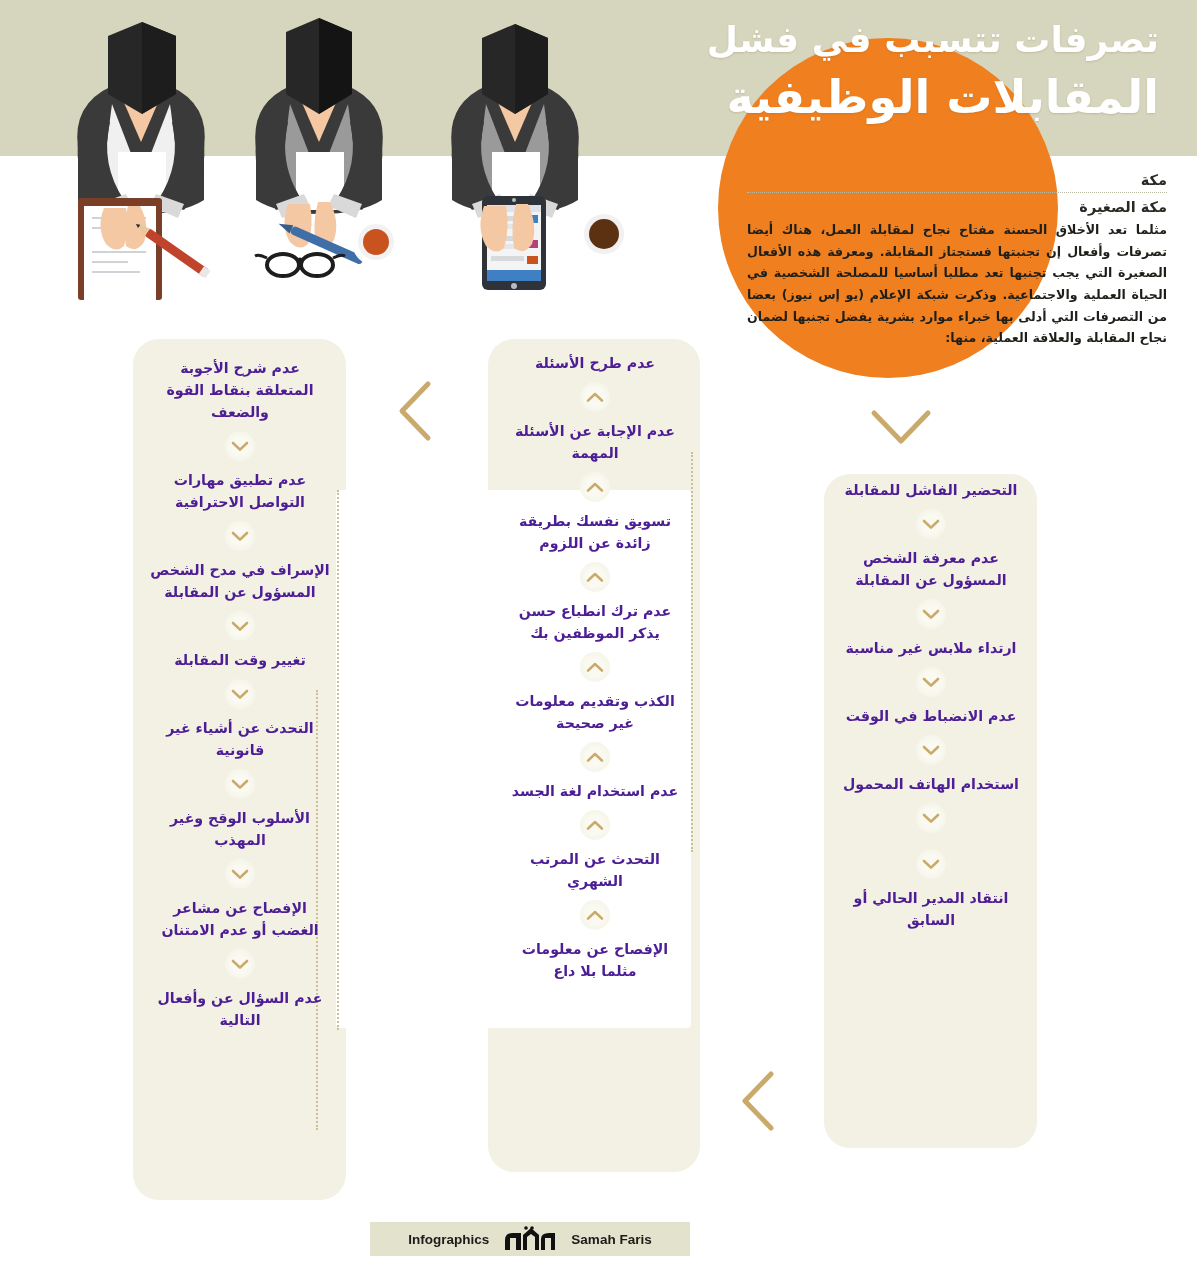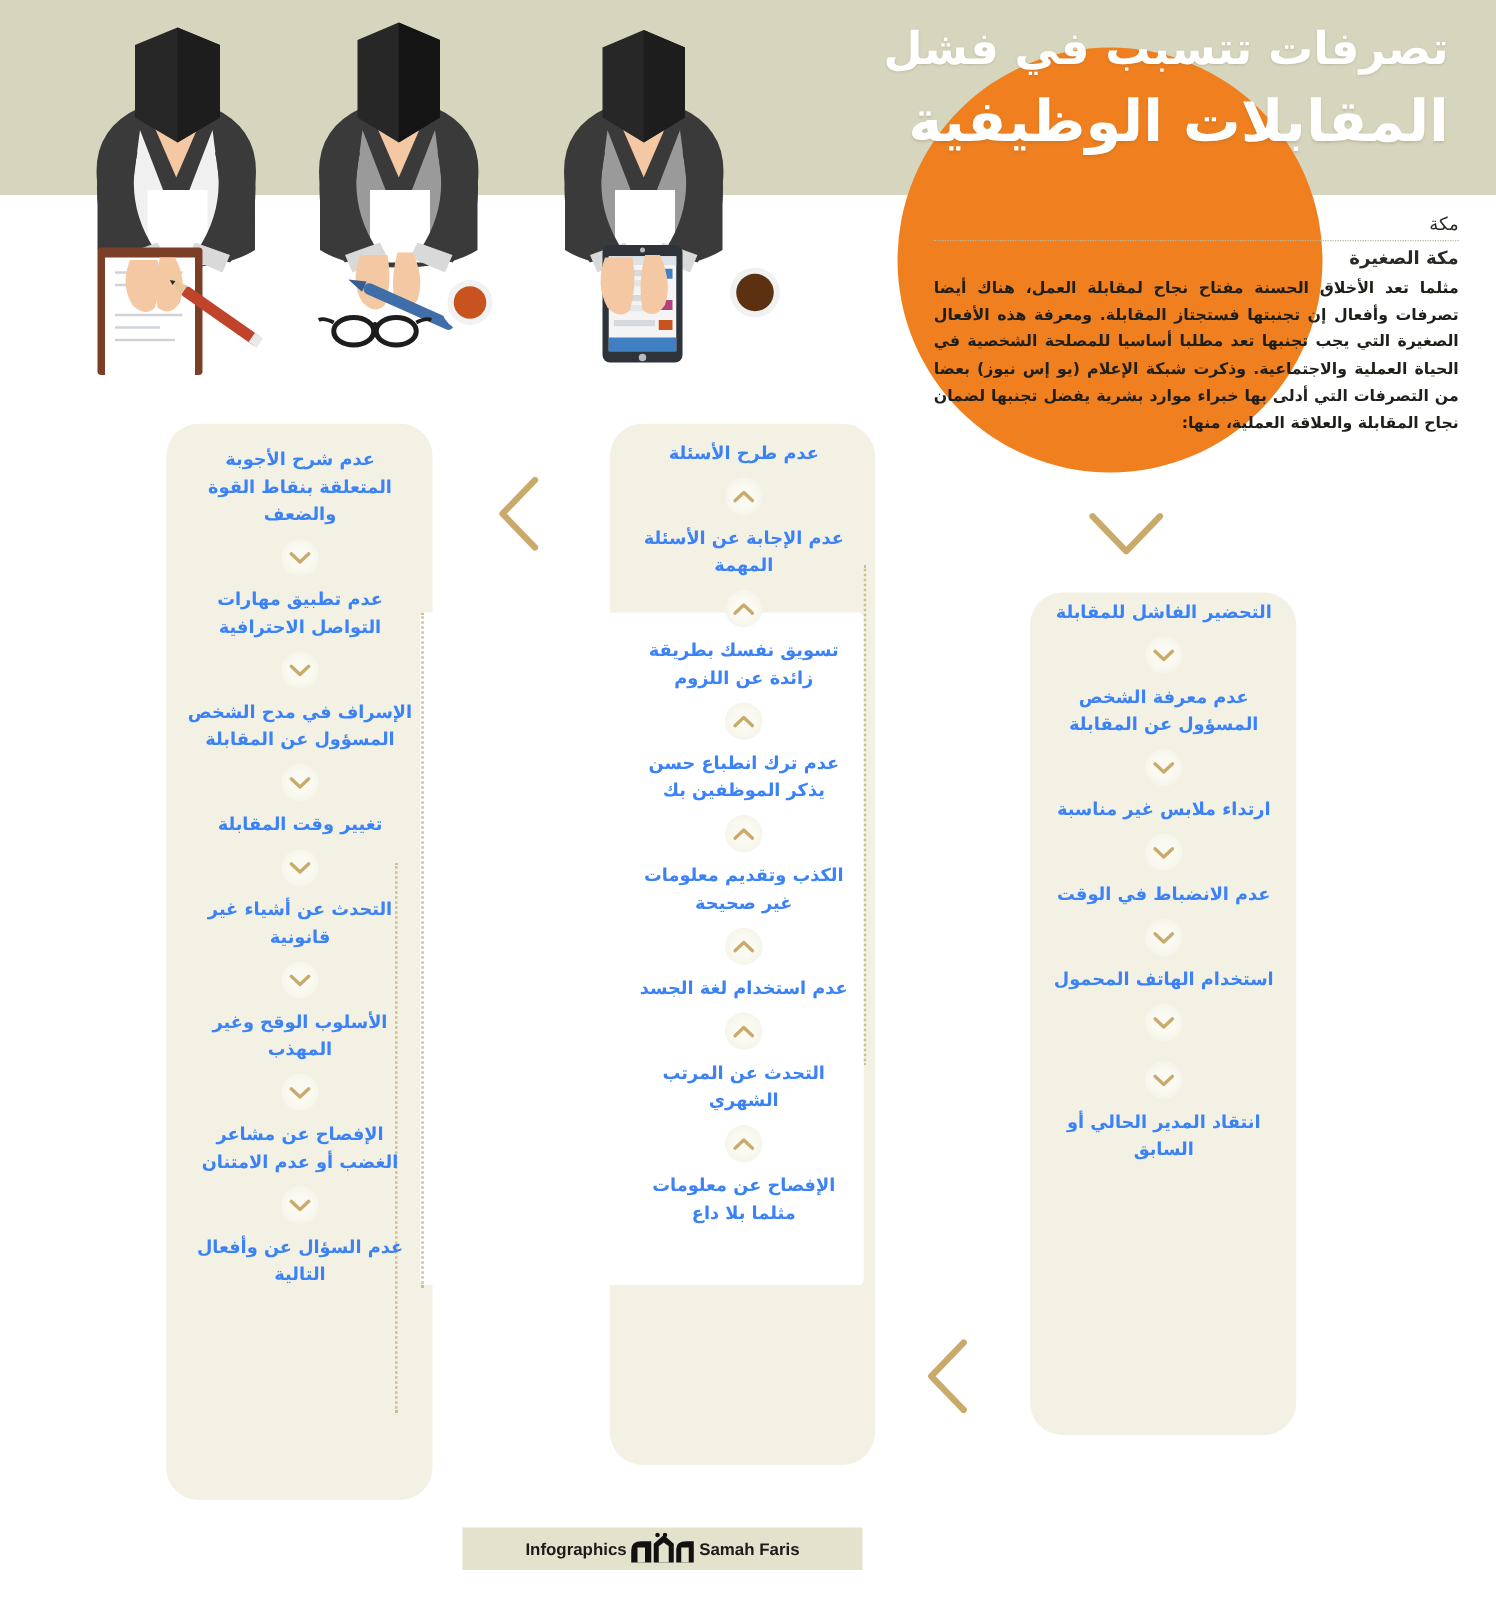--- a/index.html
+++ b/index.html
@@ -61,21 +61,21 @@
     position: absolute;
     right: 30px; top: 172px;
     width: 420px;
     text-align: right;
     z-index: 7;
     direction: rtl;
   }
   .intro-kicker {
     font-size: 14.5px;
     color: #2a2a24;
-    font-weight: normal;
+    font-weight: bold;
     padding-bottom: 4px;
     border-bottom: 1px dotted #b9b8a2;
     margin-bottom: 6px;
   }
   .intro-dateline {
     font-size: 14.5px;
     color: #2a2a24;
     font-weight: bold;
     margin-bottom: 4px;
   }
@@ -133,21 +133,21 @@
     direction: rtl;
   }
   .col-left  { left: 140px; top: 357px; width: 200px; }
   .col-mid   { left: 495px; top: 352px; width: 200px; }
   .col-right { left: 831px; top: 479px; width: 200px; }
 
   .item-label {
     font-size: 14.2px;
     line-height: 1.55;
     font-weight: bold;
-    color: #3b82f6;
+    color: #4c1d95;
     padding: 0 10px;
   }
 
   .sep {
     display: flex;
     align-items: center;
     justify-content: center;
     height: 46px;
   }
   .sep-badge {
@@ -162,20 +162,21 @@
 
   
   .credit {
     position: absolute;
     left: 370px; top: 1222px;
     width: 320px; height: 34px;
     background: #e3e2cc;
     display: flex;
     align-items: center;
     justify-content: center;
+    gap: 12px;
     z-index: 9;
     direction: ltr;
   }
   .credit-text {
     font-size: 13.5px;
     font-weight: bold;
     color: #1b1b18;
     font-family: "Liberation Sans", sans-serif;
   }
   .credit-logo { display: block; }

